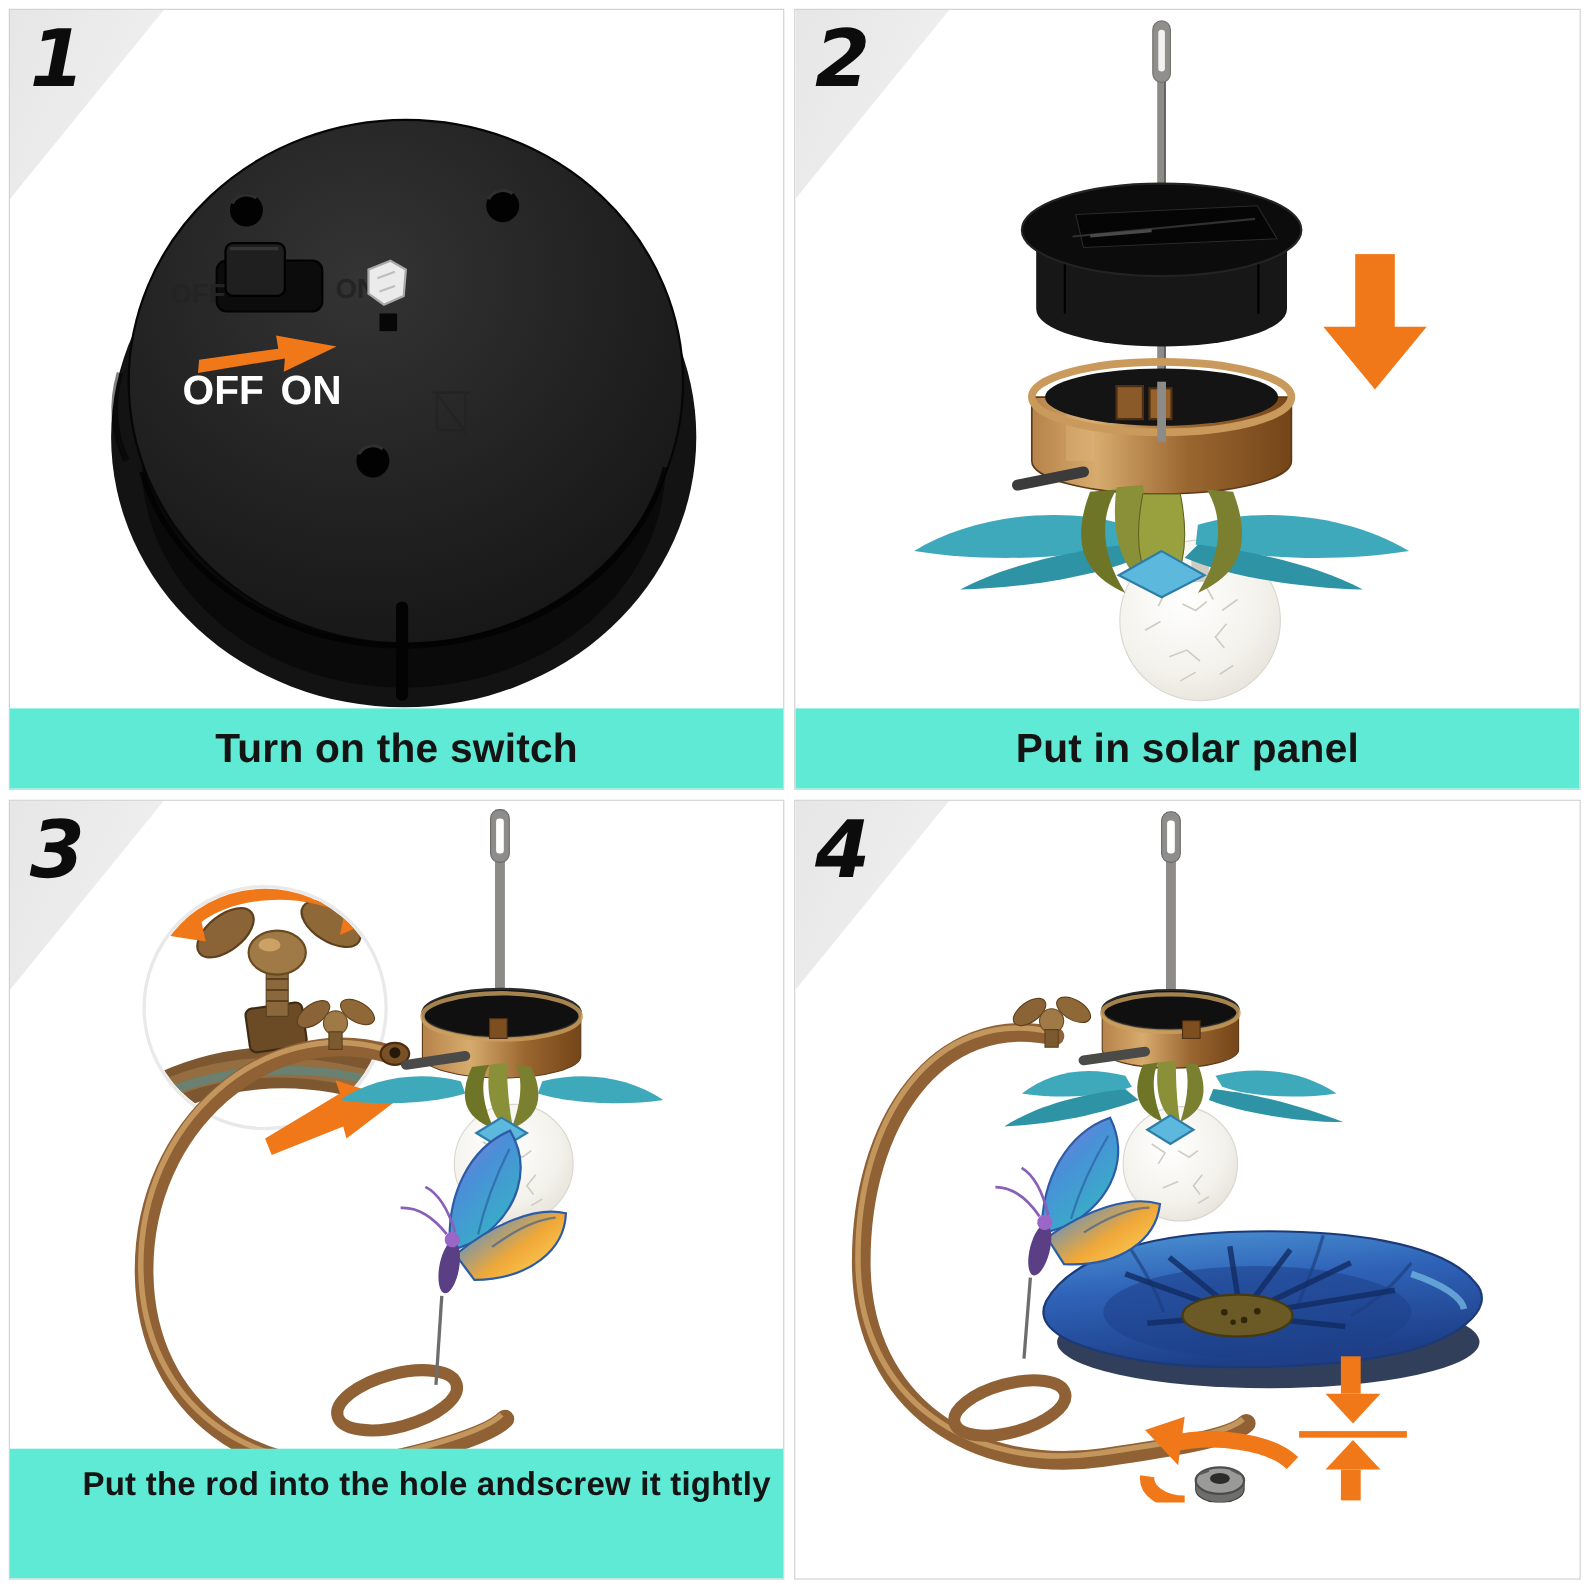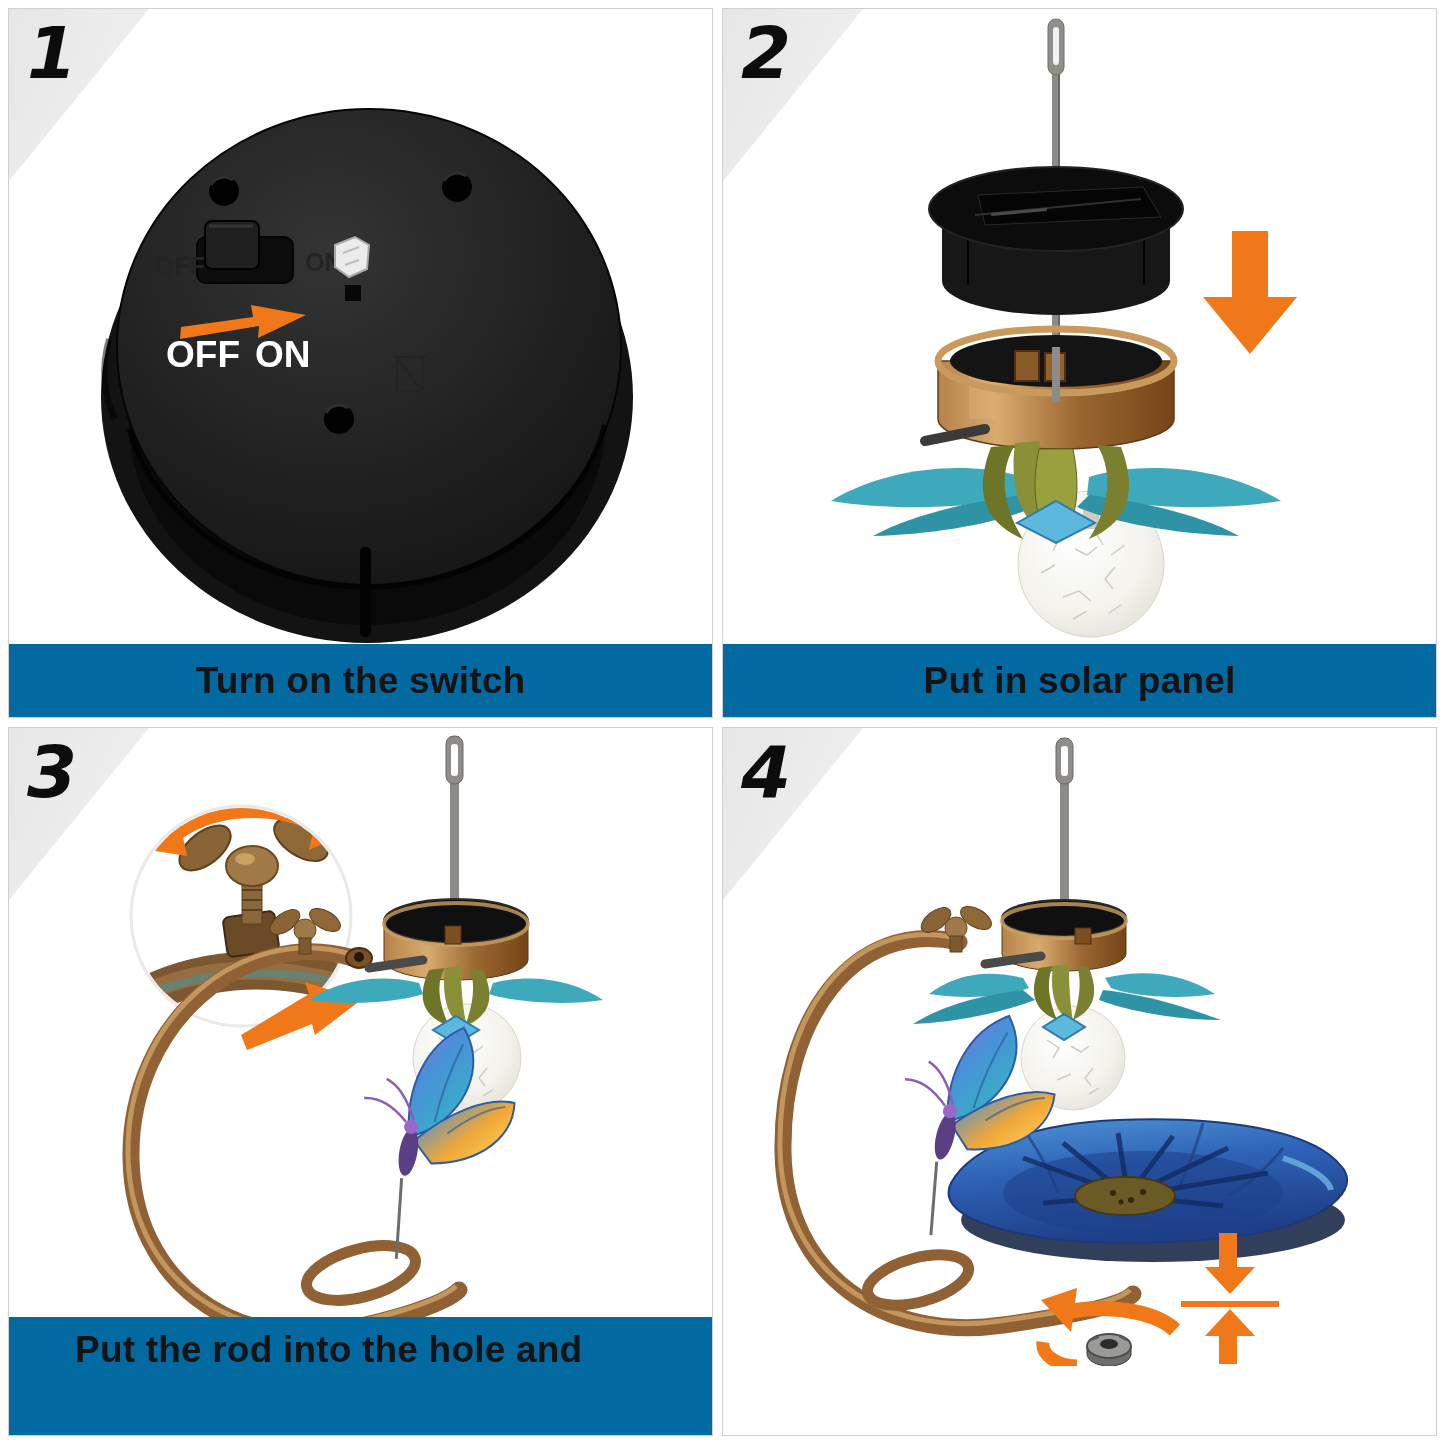--- a/index.html
+++ b/index.html
@@ -10,27 +10,27 @@
   #card2{left:722px;top:8px;width:715px;height:710px}
   #card3{left:8px;top:727px;width:705px;height:709px}
   #card4{left:722px;top:727px;width:715px;height:709px}
   .corner{position:absolute;left:0;top:0;width:140px;height:172px;
           background:linear-gradient(115deg,#e6e6e6,#f2f2f2);
           clip-path:polygon(0 0,100% 0,0 100%)}
   .step-num{position:absolute;left:18px;top:8px;font-size:72px;line-height:1;
             font-weight:800;font-style:italic;color:#0c0c0c;
             font-family:"DejaVu Sans","Liberation Sans",sans-serif}
   .art{position:absolute;left:0;top:0;display:block}
-  .caption{position:absolute;left:0;right:0;bottom:0;background:#0369a1;color:#141414;
+  .caption{position:absolute;left:0;right:0;bottom:0;background:#5eead4;color:#141414;
            font-weight:700;display:flex;align-items:center;justify-content:center;
            font-size:37px;letter-spacing:.2px}
   #card1 .caption,#card2 .caption{height:73px}
   #card4 .caption{height:71px;font-size:36px}
   #card3 .caption{height:118px;flex-direction:row;align-items:flex-start;
-                  justify-content:flex-start;padding:10px 0 0 66px;font-size:37px;
+                  justify-content:flex-start;padding:10px 0 0 66px;font-size:30px;
                   line-height:46px;box-sizing:border-box}
   .hud{position:absolute;color:#fff;font-weight:800;font-size:37px;line-height:1}
   #off-label{left:157px;top:327px}
   #on-label{left:246px;top:327px}
 </style>
 </head>
 <body>
 
 <section class="card" id="card1">
   <svg class="art" width="705" height="637" viewBox="0 0 705 637">
@@ -241,20 +241,21 @@
       <path d="M30,-8 C42,-34 58,-58 74,-78 M40,6 C62,-4 84,-10 102,-8" stroke="#24508f" stroke-width="2" fill="none" opacity="0.55"></path>
       <ellipse cx="-2" cy="16" rx="9" ry="24" fill="#5a3f85" transform="rotate(22 -2 16)"></ellipse>
       <circle cx="6" cy="-8" r="7" fill="#9a66c8"></circle>
       <path d="M2,-14 C-8,-34 -20,-44 -34,-46 M10,-14 C8,-36 2,-52 -8,-60" stroke="#8a5fb8" stroke-width="2.5" fill="none"></path>
     </g>
   </svg>
   <div class="corner"></div>
   <div class="step-num">3</div>
   <div class="caption">
     <div>Put the rod into the hole and</div>
+    <div>screw it tightly</div>
   </div>
 </section>
 
 <section class="card" id="card4">
   <svg class="art" width="715" height="638" viewBox="0 0 715 638">
     <defs>
       <radialGradient id="ball4" cx="0.4" cy="0.35" r="0.8">
         <stop offset="0" stop-color="#ffffff"></stop>
           <stop offset="0.6" stop-color="#f3f2ec"></stop>
           <stop offset="1" stop-color="#e0ddd2"></stop>

